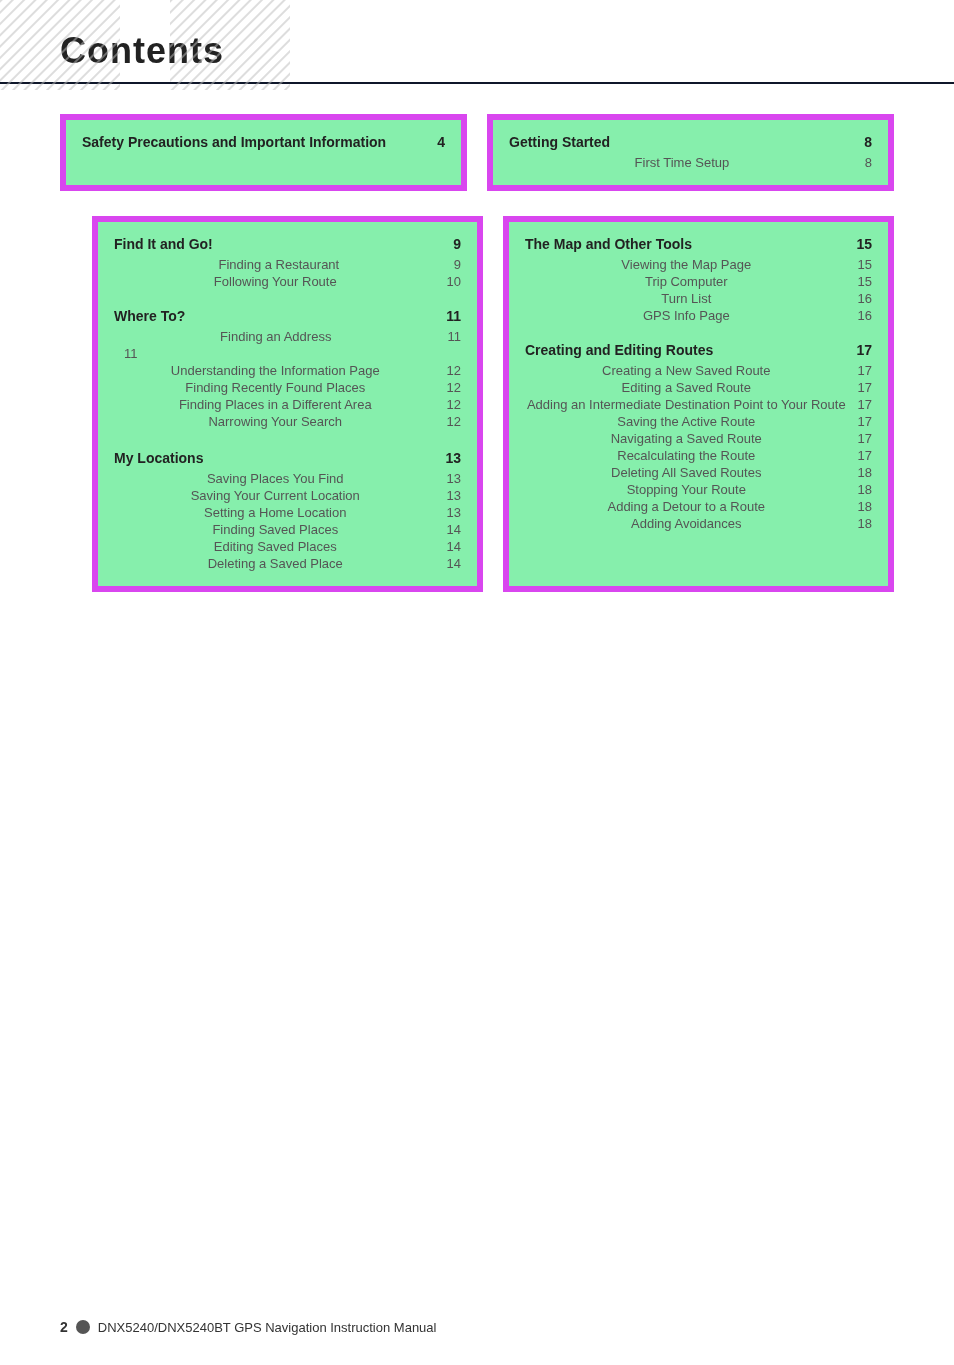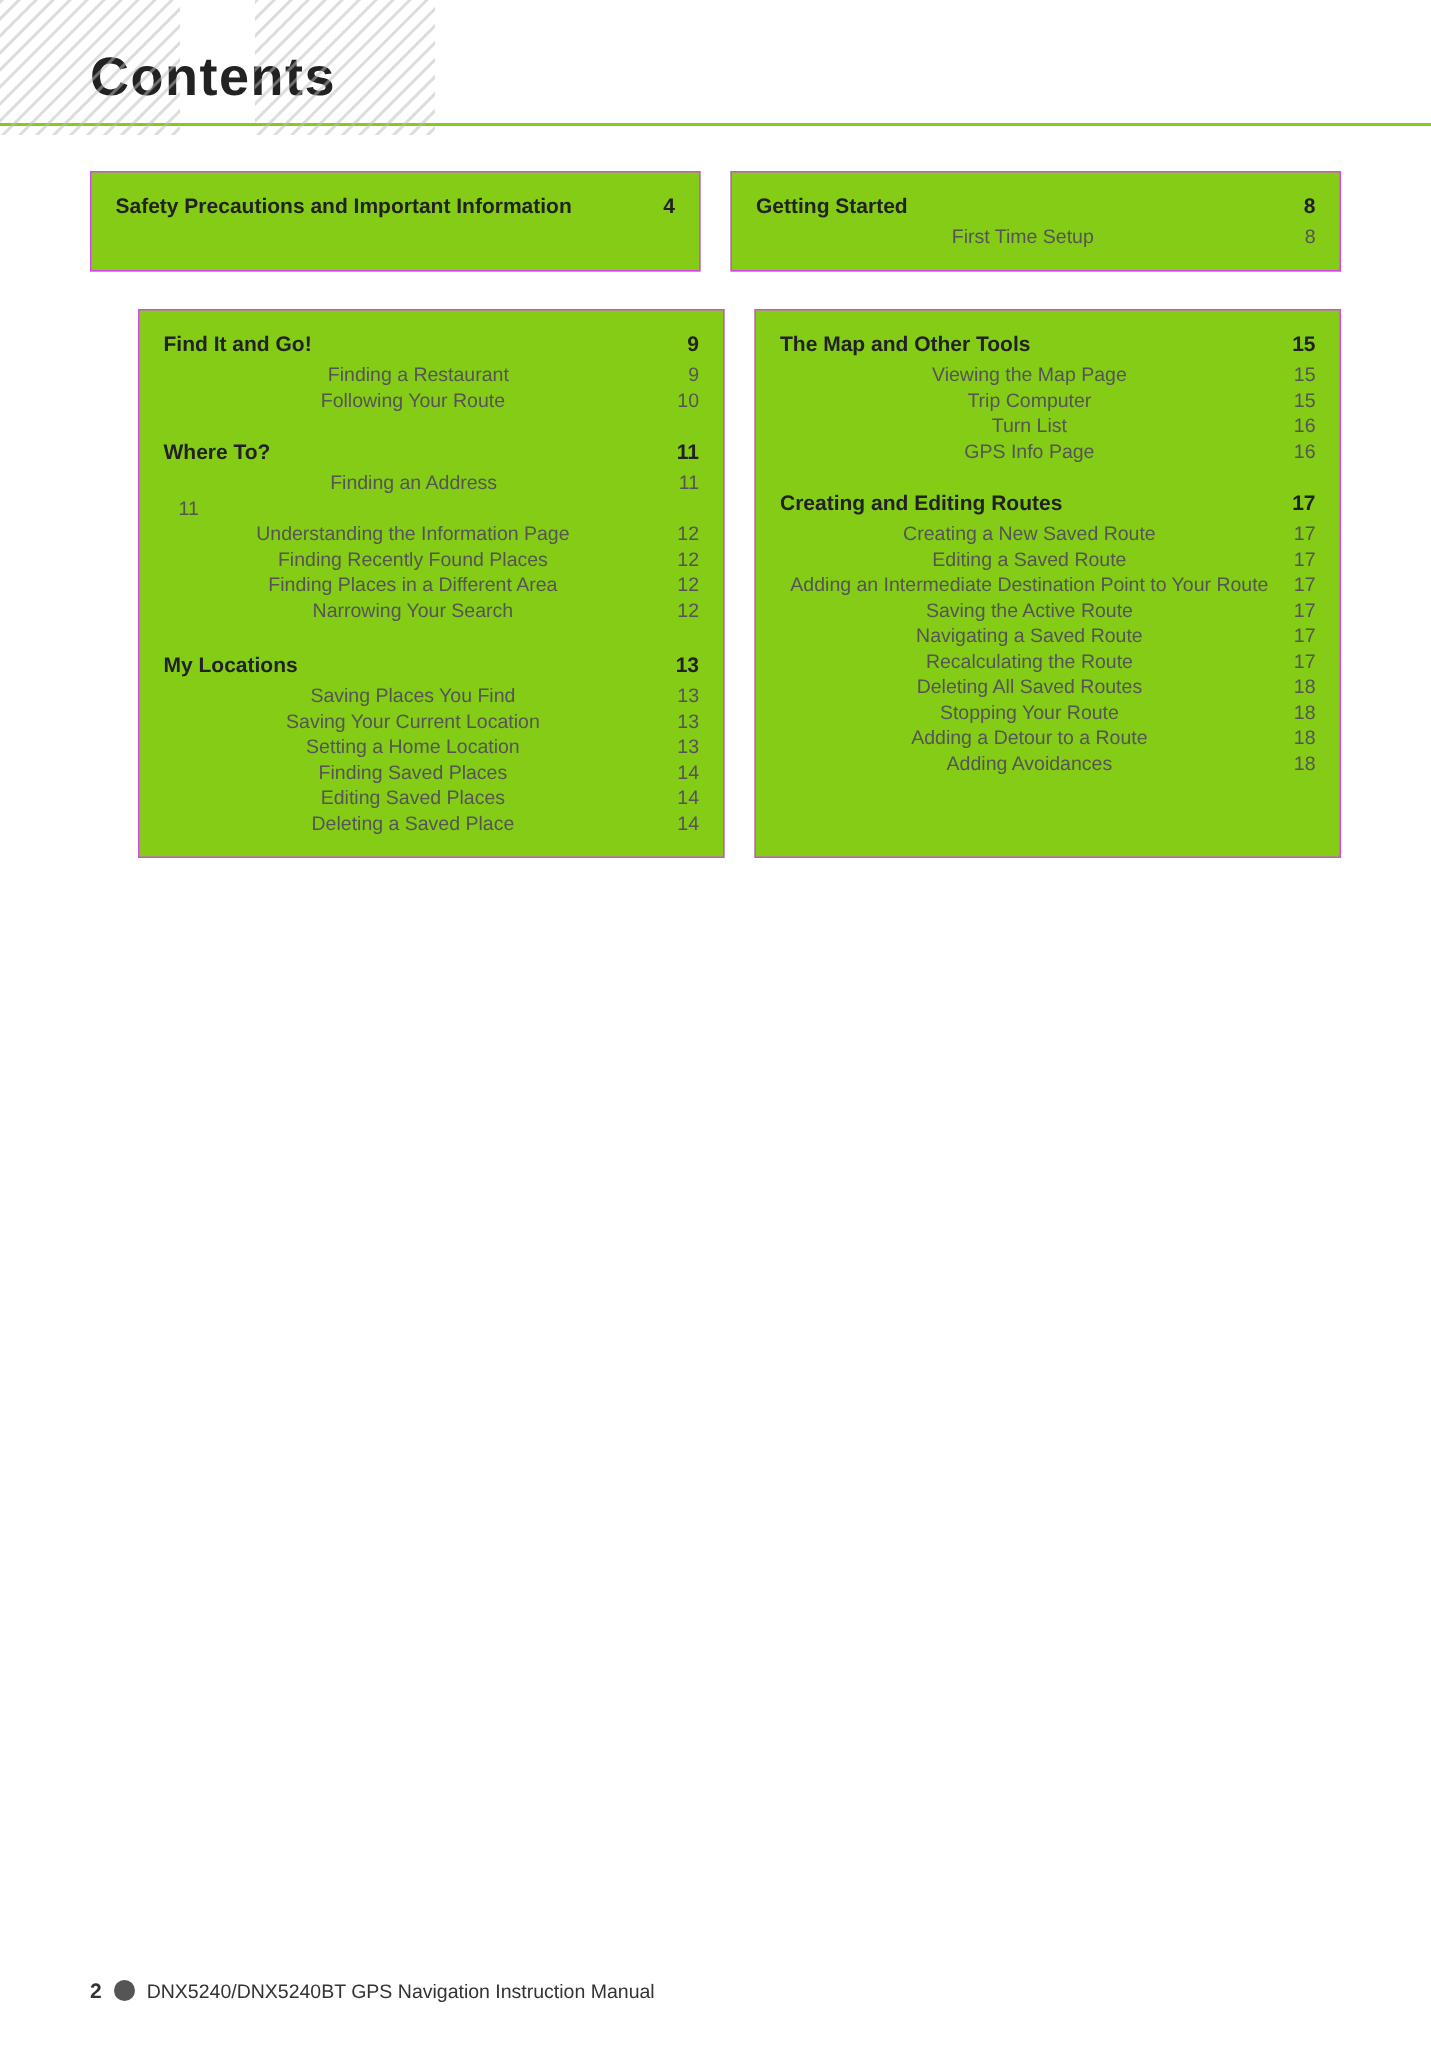--- a/index.html
+++ b/index.html
@@ -18,21 +18,21 @@
       width: 954px;
       min-height: 1365px;
       padding: 0;
       position: relative;
     }
 
     
     .header {
       position: relative;
       padding: 30px 60px 10px 60px;
-      border-bottom: 2px solid #84cc16;
+      border-bottom: 2px solid #0f172a;
       margin-bottom: 30px;
     }
 
     .header-title {
       font-size: 36px;
       font-weight: bold;
       color: #222;
       letter-spacing: 1px;
       display: inline-block;
     }
@@ -68,23 +68,23 @@
 
     
     .top-row {
       display: flex;
       gap: 20px;
       margin-bottom: 25px;
     }
 
     
     .toc-box {
-      border: 1px solid #d946ef;
+      border: 6px solid #d946ef;
       padding: 14px 16px;
-      background: #84cc16;
+      background: #86efac;
       flex: 1;
     }
 
     .toc-box-left {
       flex: 1;
     }
 
     .toc-box-right {
       flex: 1;
     }

